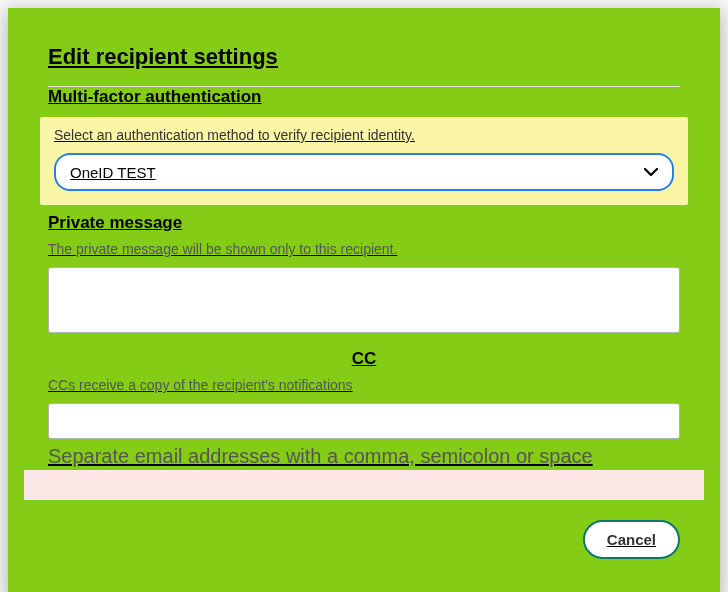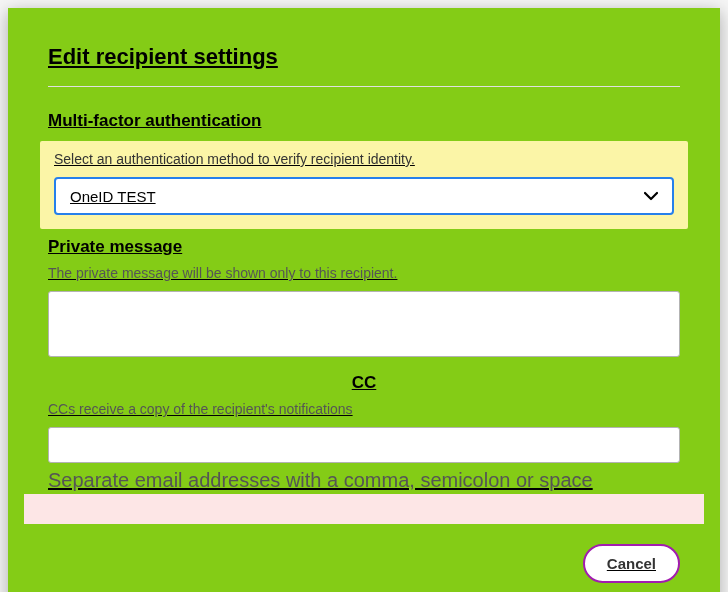--- a/index.html
+++ b/index.html
@@ -23,21 +23,20 @@
       padding: 20px 24px 0 24px;
     }
     .dialog-title {
       font-size: 22px;
       font-weight: 700;
       color: #000;
       padding-bottom: 16px;
       border-bottom: 1px solid #e0e0e0;
     }
     .section {
-      margin-top: 24px;
     }
     .section-heading {
       font-size: 17px;
       font-weight: 700;
       color: #000;
       margin-bottom: 10px;
     }
     .highlight-block {
       background: #fbf5a7;
       padding: 10px 14px 14px 14px;
@@ -51,21 +50,21 @@
     }
     .helper-text {
       font-size: 14px;
       color: #555;
       margin-bottom: 10px;
     }
     .select-wrap {
       position: relative;
       background: #fff;
       border: 2px solid #2680eb;
-      border-radius: 4px;
+      border-radius: 16px;
       height: 38px;
       display: flex;
       align-items: center;
       padding: 0 40px 0 14px;
       cursor: pointer;
     }
     .select-value {
       font-size: 15px;
       color: #000;
     }
@@ -135,21 +134,21 @@
       font-weight: 600;
       padding: 9px 22px;
       border-radius: 20px;
       cursor: pointer;
       border: none;
       font-family: inherit;
     }
     .btn-cancel {
       background: #fff;
       color: #333;
-      border: 2px solid #a21caf;
+      border: 2px solid #0f766e;
     }
     .btn-primary {
       background: #1473e6;
       color: #fff;
     }
   </style>
 </head>
 <body>
 
 <div class="dialog">

